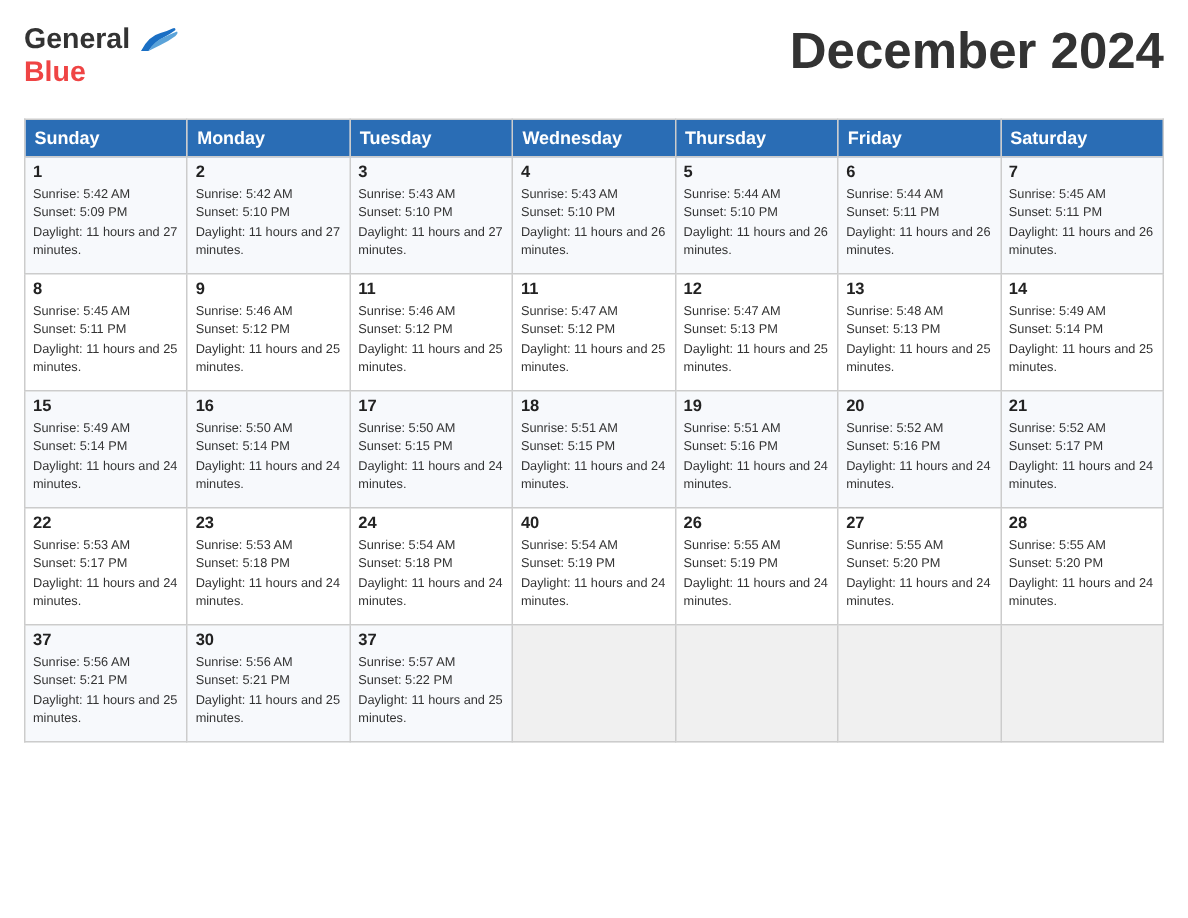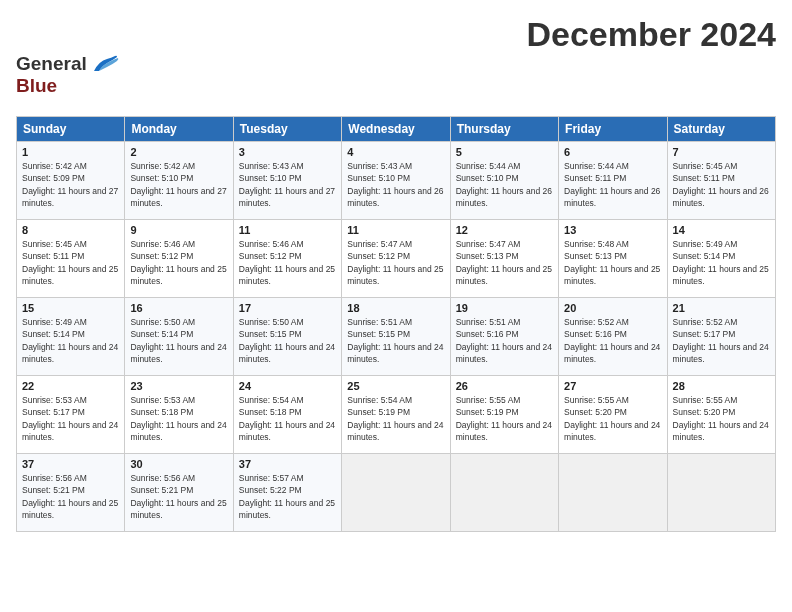--- a/index.html
+++ b/index.html
@@ -85,28 +85,28 @@
     td.empty {
       background: #f0f0f0 !important;
     }
   </style>
 </head>
 <body>
 
 <div class="container">
   <div class="header">
     <div class="logo">
-      <div style="display:flex;align-items:center;margin-top:37px;">
+      <div style="display:flex;align-items:center;">
         <span style="font-size:19px;font-weight:bold;color:#333;">General</span>
         <svg width="30" height="22" viewBox="0 0 30 22" style="margin-left:2px;">
           <path d="M5 18 Q10 8 18 6 Q22 5 26 3 Q28 2 28 4 Q24 7 20 9 Q14 12 10 18 Z" fill="#1a6fc4"></path>
           <path d="M10 18 Q14 11 22 8 Q26 6 29 5 Q30 6 28 8 Q24 11 18 14 Q14 16 10 18 Z" fill="#5ba3d9"></path>
         </svg>
       </div>
-      <span style="font-size:19px;font-weight:bold;"><span style="color:#7f1d1d;">Blue</span></span>
+      <span style="font-size:19px;font-weight:bold;"><span style="color:#ef4444;">Blue</span></span>
     </div>
     <div class="title-section">
       <div class="month-title">December 2024</div>
     </div>
   </div>
 
   <table>
     <thead>
       <tr>
         <th>Sunday</th>
@@ -216,21 +216,21 @@
           </td>
           <td>
             <span class="day-num">23</span>
             <div class="day-info">Sunrise: 5:53 AM<br>Sunset: 5:18 PM<br>Daylight: 11 hours and 24 minutes.</div>
           </td>
           <td>
             <span class="day-num">24</span>
             <div class="day-info">Sunrise: 5:54 AM<br>Sunset: 5:18 PM<br>Daylight: 11 hours and 24 minutes.</div>
           </td>
           <td>
-            <span class="day-num">25</span>
+            <span class="day-num">40</span>
             <div class="day-info">Sunrise: 5:54 AM<br>Sunset: 5:19 PM<br>Daylight: 11 hours and 24 minutes.</div>
           </td>
           <td>
             <span class="day-num">26</span>
             <div class="day-info">Sunrise: 5:55 AM<br>Sunset: 5:19 PM<br>Daylight: 11 hours and 24 minutes.</div>
           </td>
           <td>
             <span class="day-num">27</span>
             <div class="day-info">Sunrise: 5:55 AM<br>Sunset: 5:20 PM<br>Daylight: 11 hours and 24 minutes.</div>
           </td>

